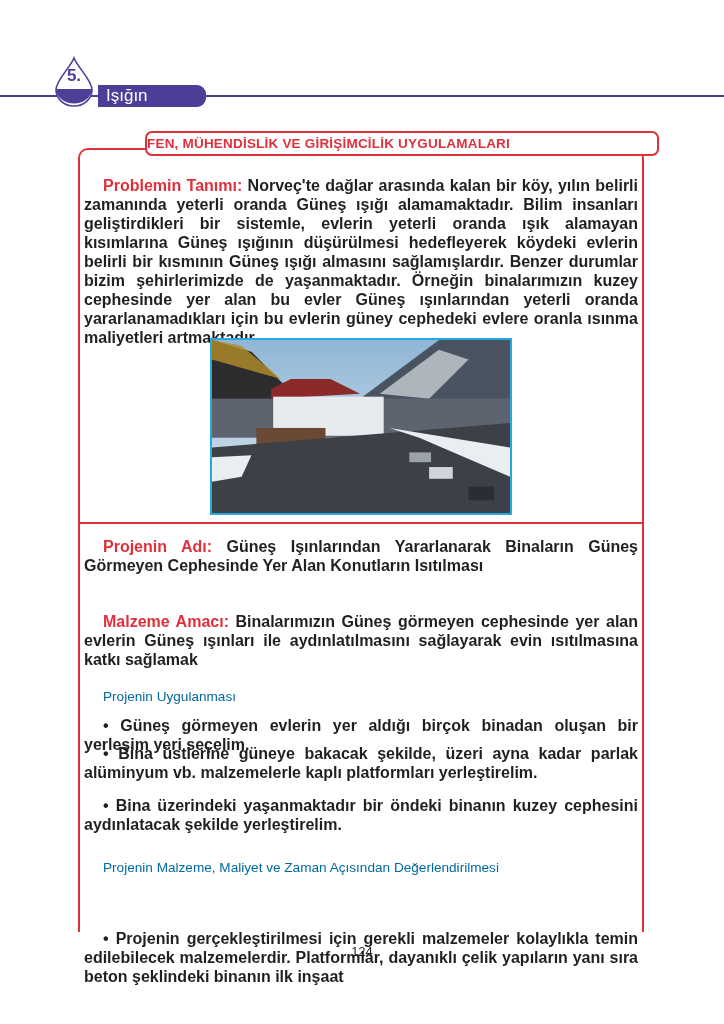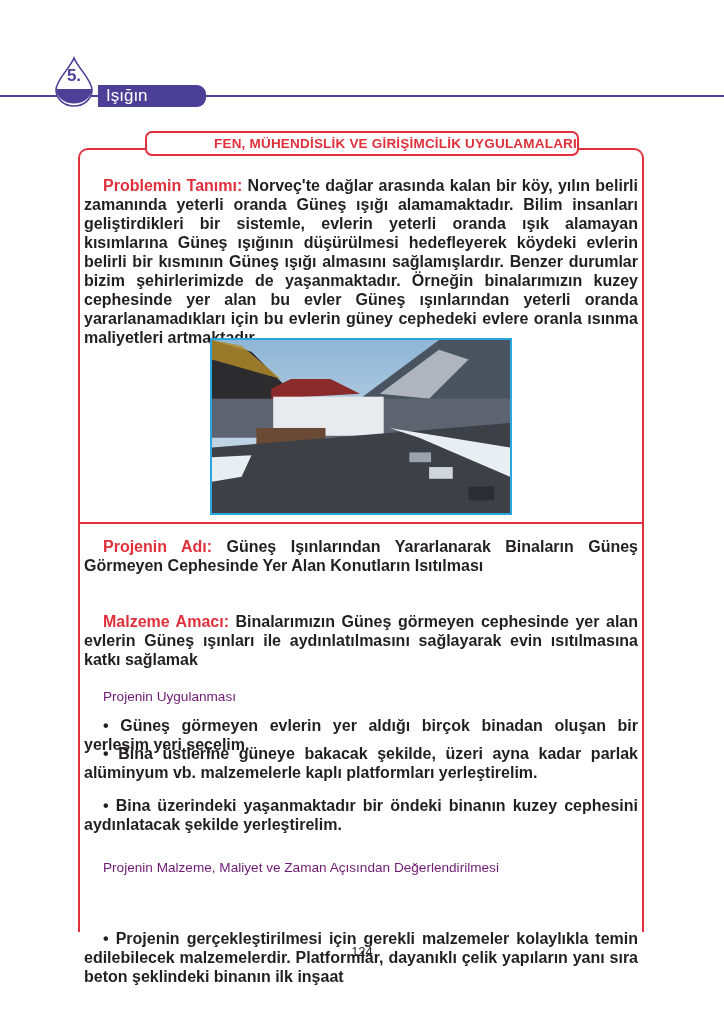--- a/index.html
+++ b/index.html
@@ -9,27 +9,27 @@
   
   .hdr-line { position: absolute; left: 0; top: 95px; width: 724px; height: 2px; background: #4b3f97; }
   .badge { position: absolute; left: 50px; top: 56px; width: 48px; height: 52px; }
   .badge svg { width: 48px; height: 52px; display: block; }
   .unit-num { position: absolute; left: 50px; top: 66px; width: 48px; text-align: center; font-size: 17px; font-weight: bold; color: #4b3f97; }
   .unit-word { position: absolute; left: 50px; top: 88px; width: 48px; text-align: center; font-size: 12px; color: #ffffff; margin-top: 28px; }
   .chapter-pill { position: absolute; left: 98px; top: 85px; height: 22px; width: 108px; background: #4b3f97; border-radius: 0 9px 9px 0; color: #fff; font-size: 17px; line-height: 22px; padding-left: 8px; }
 
   
   .box { position: absolute; left: 78px; top: 148px; width: 566px; height: 784px; border: 2px solid #e0303b; border-bottom: none; border-radius: 10px 10px 0 0; }
-  .box-title { position: absolute; left: 145px; top: 131px; width: 434px; height: 25px; background: #fff; border: 2px solid #e0303b; border-radius: 7px; text-align: right; color: #e0303b; font-weight: bold; font-size: 13.5px; line-height: 21px; letter-spacing: 0.2px; }
+  .box-title { position: absolute; left: 145px; top: 131px; width: 514px; height: 25px; background: #fff; border: 2px solid #e0303b; border-radius: 7px; text-align: left; color: #e0303b; font-weight: bold; font-size: 13.5px; line-height: 21px; letter-spacing: 0.2px; }
   .divider { position: absolute; left: 78px; top: 522px; width: 566px; height: 2px; background: #e0303b; }
 
   .para { position: absolute; left: 84px; width: 554px; font-size: 16px; line-height: 19px; text-align: justify; font-weight: bold; }
   .para .lbl { color: #e0303b; }
   .indent { text-indent: 19px; }
-  .subhead { position: absolute; left: 103px; font-size: 13.6px; color: #701a75; }
+  .subhead { position: absolute; left: 103px; font-size: 13.6px; color: #0369a1; }
 
   .photo { position: absolute; left: 210px; top: 338px; width: 302px; height: 177px; border: 2px solid #29a8e0; overflow: hidden; background: #6b7f93; }
   .photo svg { width: 100%; height: 100%; display: block; }
 
   .page-num { position: absolute; left: 0; width: 724px; top: 944px; text-align: center; font-size: 13px; }
 </style>
 </head>
 <body>
 
 <div class="hdr-line"></div>

